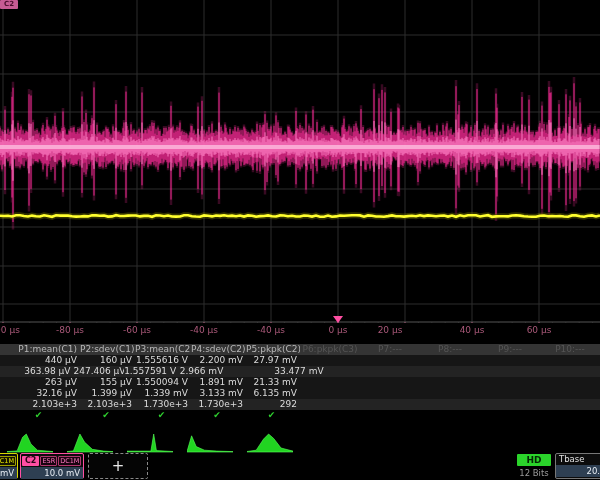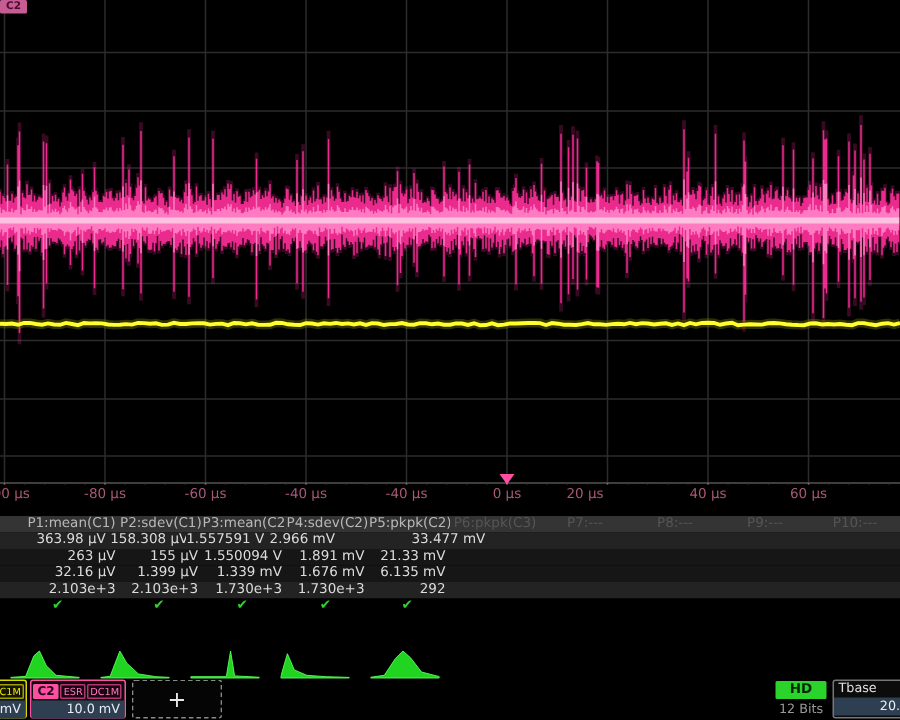--- a/index.html
+++ b/index.html
@@ -160,23 +160,35 @@
         <div class="mcell" style="width: 55px;">P2:sdev(C1)</div>
         <div class="mcell" style="width: 56px;">P3:mean(C2)</div>
         <div class="mcell" style="width: 55px;">P4:sdev(C2)</div>
         <div class="mcell" style="width: 54px;">P5:pkpk(C2)</div>
         <div class="mcell inactive" style="width: 60px;">P6:pkpk(C3)</div>
         <div class="mcell inactive" style="width: 60px;">P7:---</div>
         <div class="mcell inactive" style="width: 60px; text-align: center;">P8:---</div>
         <div class="mcell inactive" style="width: 60px;">P9:---</div>
         <div class="mcell inactive" style="width: 60px;">P10:---</div>
       </div>
+      <div class="mrow odd">
+        <div class="mcell" style="width: 80px;">440 µV</div>
+        <div class="mcell" style="width: 55px;">160 µV</div>
+        <div class="mcell" style="width: 56px;">1.555616 V</div>
+        <div class="mcell" style="width: 55px;">2.200 mV</div>
+        <div class="mcell" style="width: 54px;">27.97 mV</div>
+        <div class="mcell" style="width: 60px;"></div>
+        <div class="mcell" style="width: 60px;"></div>
+        <div class="mcell" style="width: 60px;"></div>
+        <div class="mcell" style="width: 60px;"></div>
+        <div class="mcell" style="width: 60px;"></div>
+      </div>
       <div class="mrow even">
         <div class="mcell" style="width: 80px;">363.98 µV</div>
-        <div class="mcell" style="width: 55px;">158.308 µV</div>
+        <div class="mcell" style="width: 55px;">247.406 µV</div>
         <div class="mcell" style="width: 56px;">1.557591 V</div>
         <div class="mcell" style="width: 55px;">2.966 mV</div>
         <div class="mcell" style="width: 54px; margin-left: 48px;">33.477 mV</div>
         <div class="mcell" style="width: 60px;"></div>
         <div class="mcell" style="width: 60px;"></div>
         <div class="mcell" style="width: 60px;"></div>
         <div class="mcell" style="width: 60px;"></div>
         <div class="mcell" style="width: 60px;"></div>
       </div>
       <div class="mrow odd">
@@ -188,21 +200,21 @@
         <div class="mcell" style="width: 60px;"></div>
         <div class="mcell" style="width: 60px;"></div>
         <div class="mcell" style="width: 60px;"></div>
         <div class="mcell" style="width: 60px;"></div>
         <div class="mcell" style="width: 60px;"></div>
       </div>
       <div class="mrow odd">
         <div class="mcell" style="width: 80px;">32.16 µV</div>
         <div class="mcell" style="width: 55px;">1.399 µV</div>
         <div class="mcell" style="width: 56px;">1.339 mV</div>
-        <div class="mcell" style="width: 55px;">1.676 mV</div>
+        <div class="mcell" style="width: 55px;">3.133 mV</div>
         <div class="mcell" style="width: 54px;">6.135 mV</div>
         <div class="mcell" style="width: 60px;"></div>
         <div class="mcell" style="width: 60px;"></div>
         <div class="mcell" style="width: 60px;"></div>
         <div class="mcell" style="width: 60px;"></div>
         <div class="mcell" style="width: 60px;"></div>
       </div>
       <div class="mrow even">
         <div class="mcell" style="width: 80px;">2.103e+3</div>
         <div class="mcell" style="width: 55px;">2.103e+3</div>

